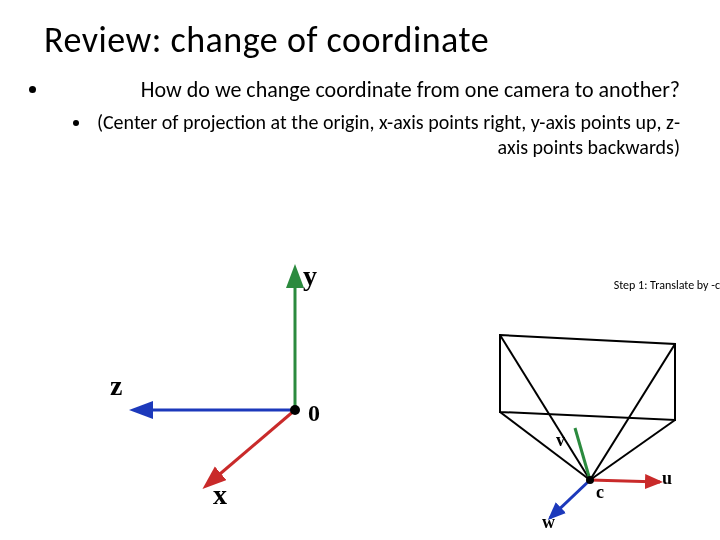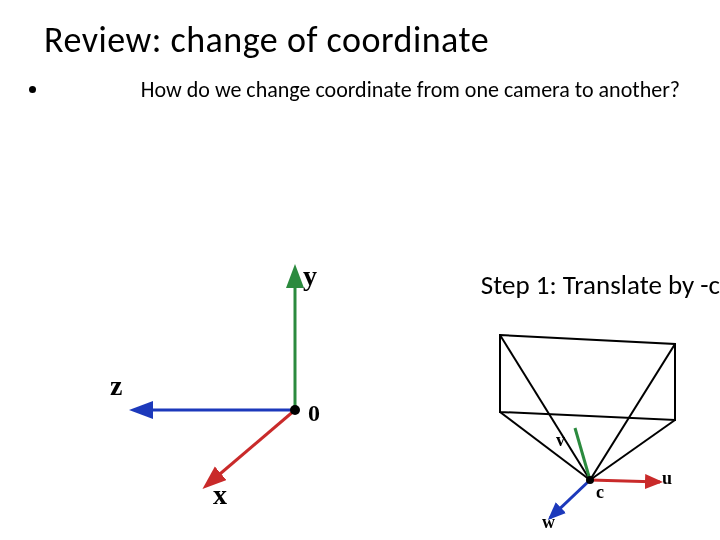--- a/index.html
+++ b/index.html
@@ -37,22 +37,22 @@
     position: absolute;
     top: 260px; left: 0; right: 0; bottom: 0;
   }
   .axes {
     position: absolute;
     left: 90px; top: 0;
     width: 320px; height: 260px;
   }
   .step-text {
     position: absolute;
-    top: 8px; right: 0;
-    font-size: 27px;
+    top: 18px; right: 0;
+    font-size: 12px;
     white-space: nowrap;
   }
   .camera {
     position: absolute;
     right: 0; top: 70px;
     width: 260px; height: 200px;
   }
   .axis-label {
     position: absolute;
     font-family: "Times New Roman", serif;
@@ -67,20 +67,23 @@
   }
 </style>
 </head>
 <body>
 
 <h1 class="title">Review: change of coordinate</h1>
 
 <ul class="bullet-root">
   <li>
     <span>How do we change coordinate from one camera to another?</span>
+    <ul class="bullet-nested">
+      <li>(Center of projection at the origin, x-axis points right, y-axis points up, z-axis points backwards)</li>
+    </ul>
   </li>
 </ul>
 
 <div class="diagram-area">
 
   <div class="axes">
     <svg width="320" height="260">
       <defs>
         <marker id="ahx" markerWidth="10" markerHeight="10" refX="6" refY="3" orient="auto">
           <path d="M0,0 L8,3 L0,6 Z" fill="#c92a2a"></path>

